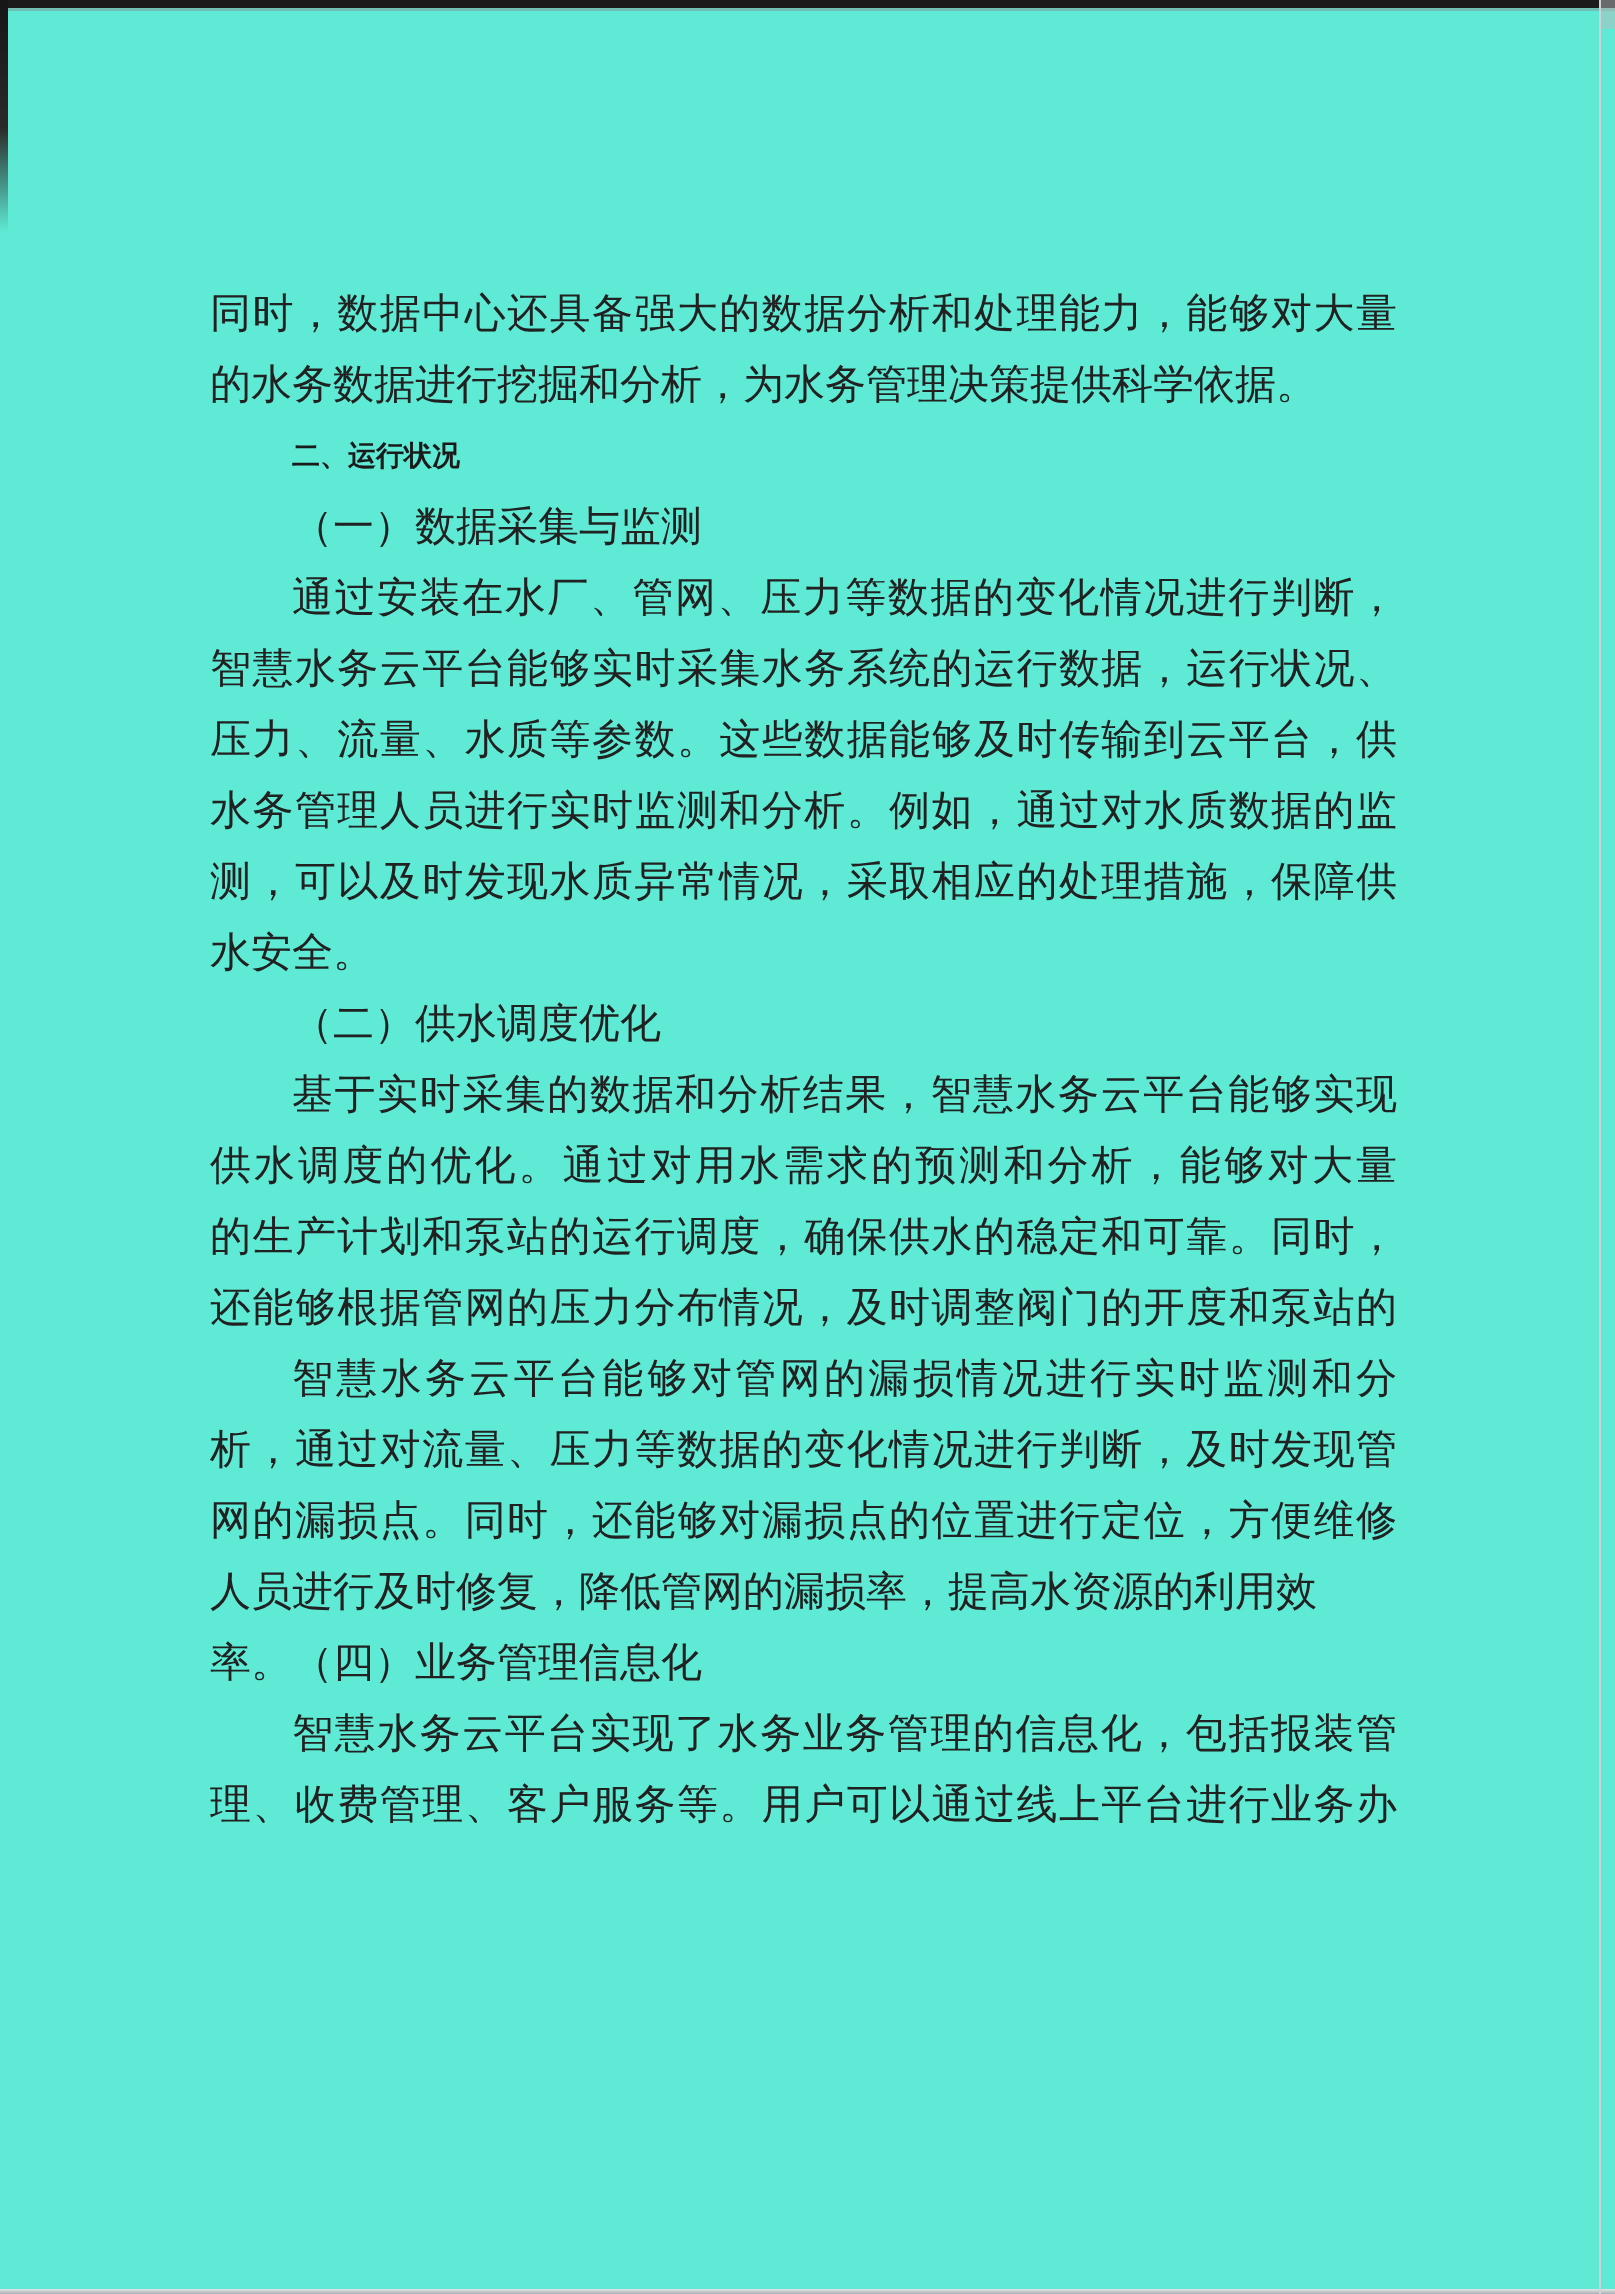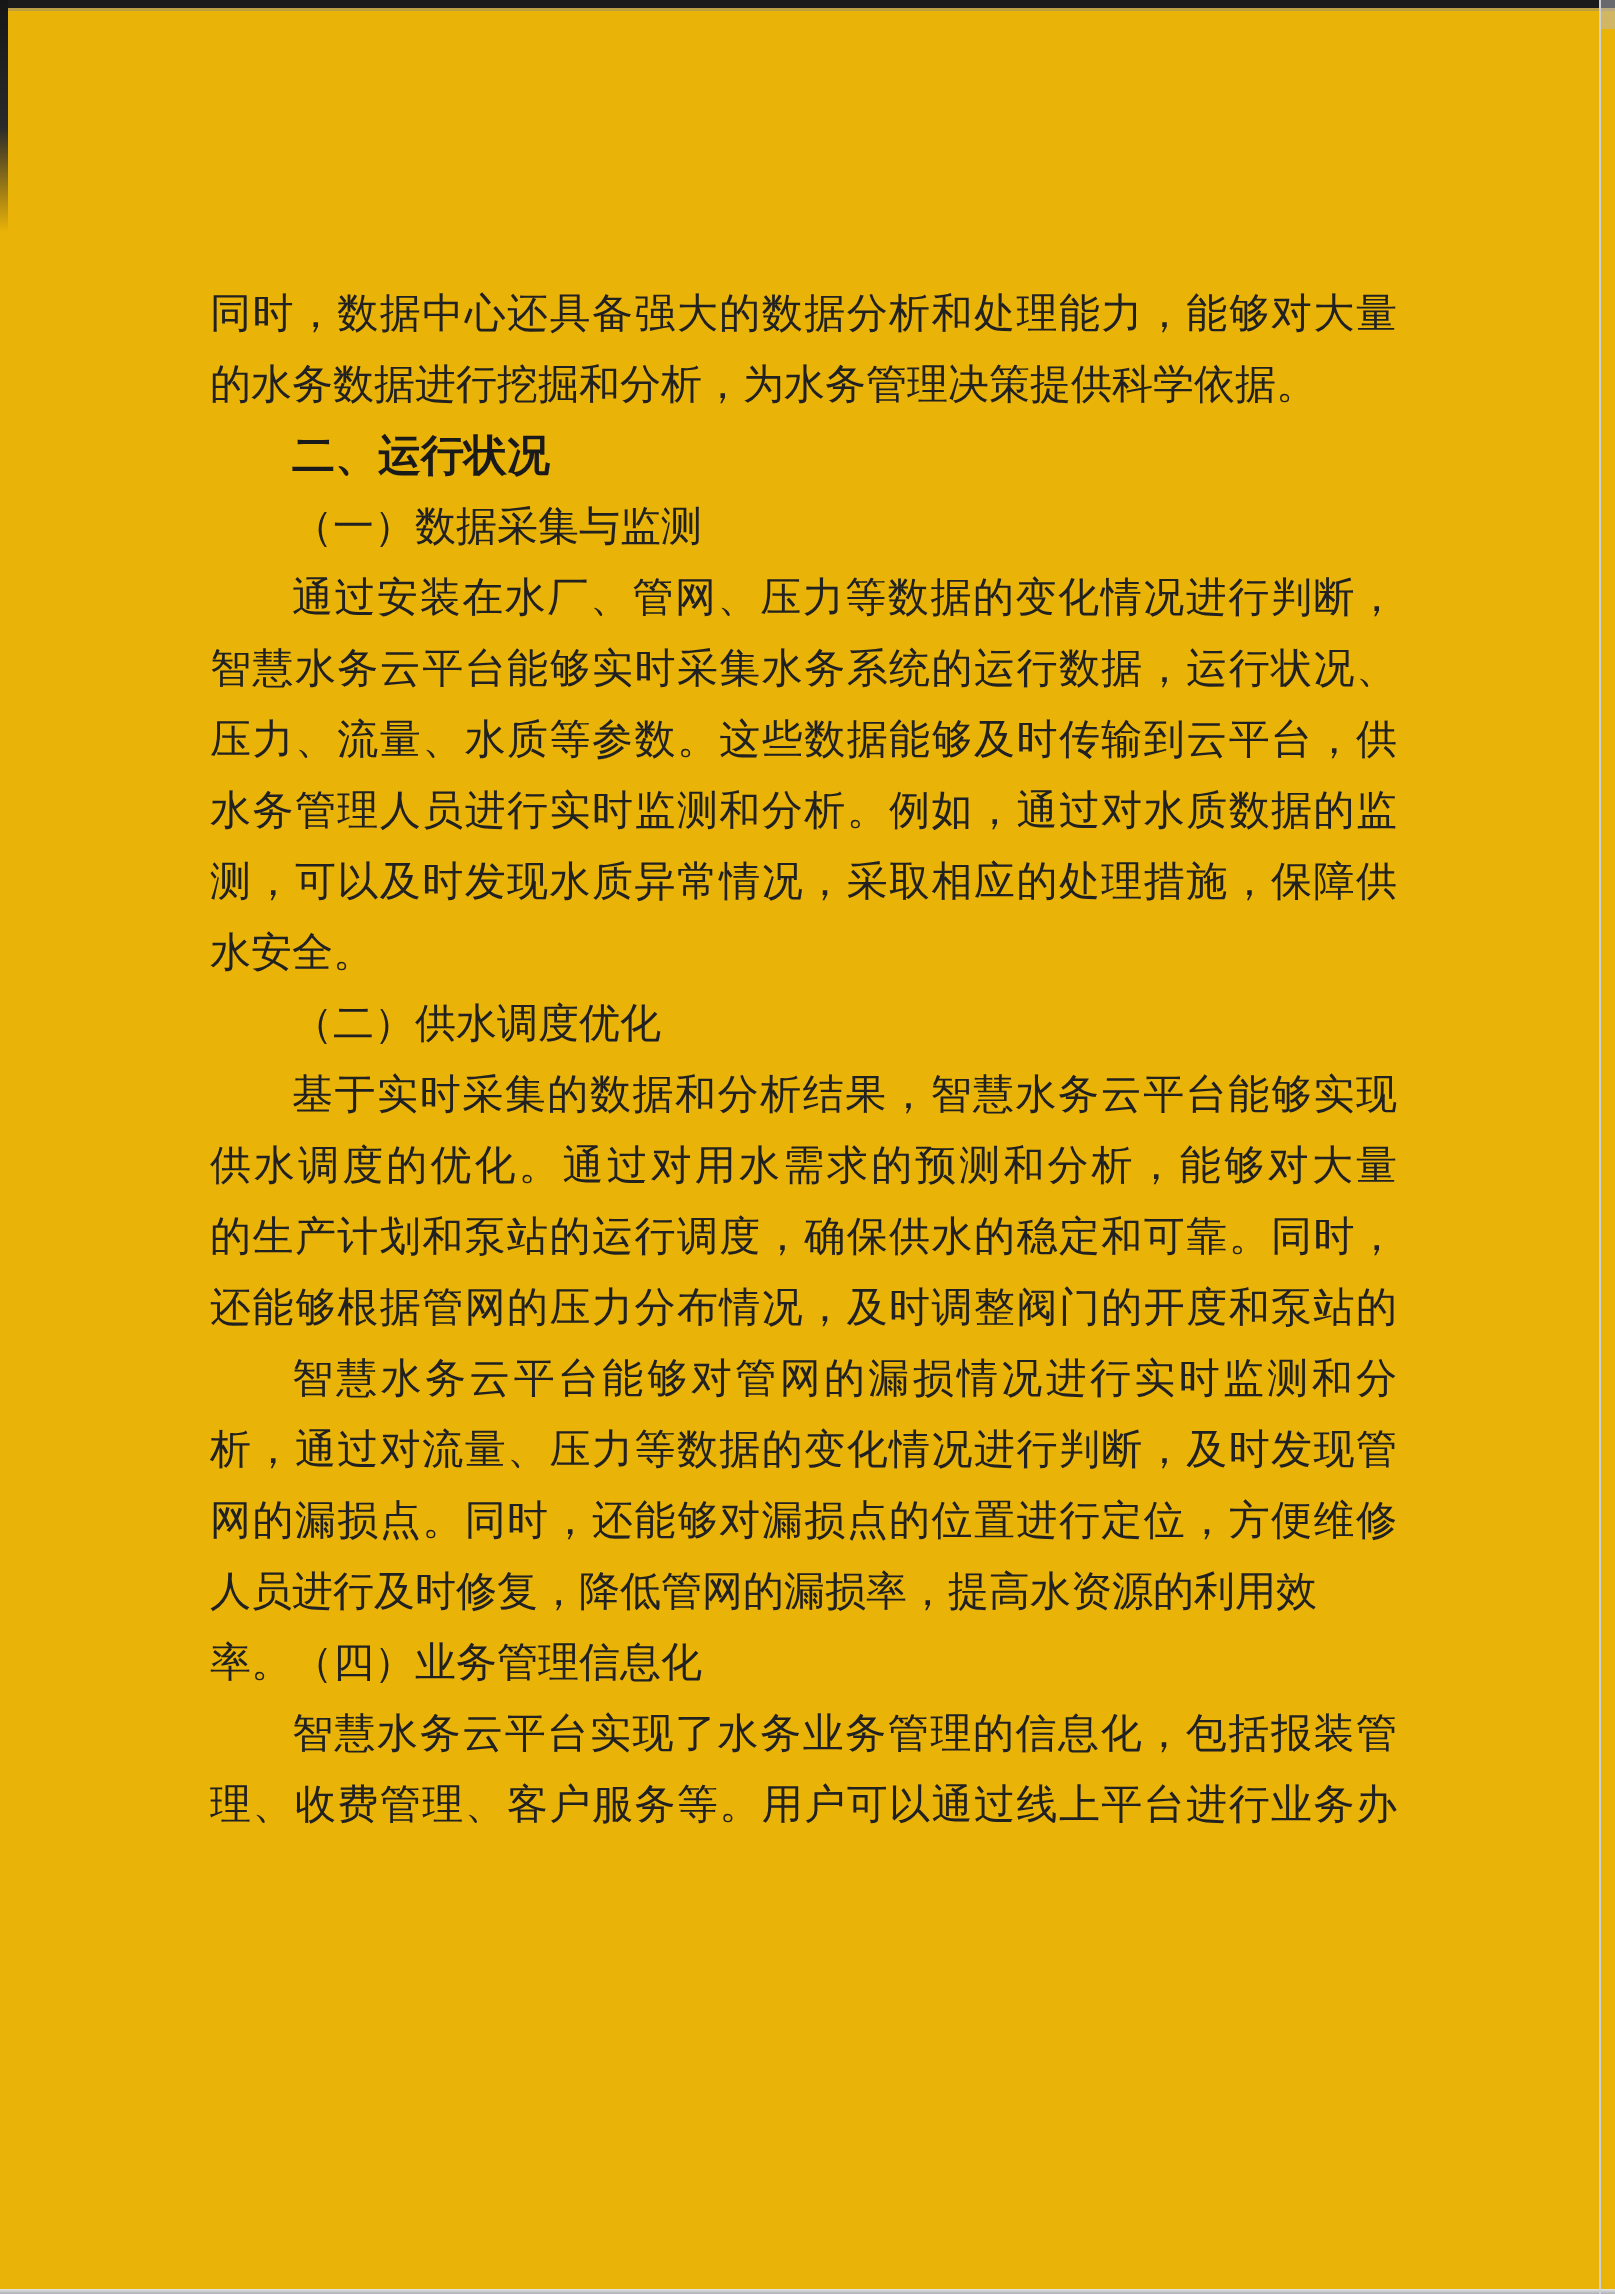--- a/index.html
+++ b/index.html
@@ -1,19 +1,19 @@
 <!DOCTYPE html>
 <html><head>
 <meta charset="utf-8">
 <style>
   html,body{margin:0;padding:0;}
   .page{
     position:relative;
     width:1615px;height:2295px;
-    background:#eab308;
+    background:#5eead4;
     overflow:hidden;
     font-family:"Liberation Serif","DejaVu Serif",serif;
   }
   
   .scan-top{position:absolute;top:0;left:0;width:100%;height:7.8px;background:#1b1b1b;}
   .scan-top-shadow{position:absolute;top:7.8px;left:0;width:100%;height:2.9px;background:#8a8a8e;opacity:.45;}
   .scan-left{position:absolute;top:0;left:0;width:7.8px;height:232px;
     background:linear-gradient(to bottom,#161616 0%,#2a2a2a 55%,rgba(42,42,42,0) 100%);}
   .scan-bottom{position:absolute;bottom:0;left:0;width:100%;height:5.9px;
     background:linear-gradient(to bottom,#e3e5e7,#a2a6aa);}
@@ -29,21 +29,21 @@
   .line{
     height:71px;line-height:71px;
     text-align:left;
     overflow:visible;
   }
   .line.j{text-align:justify;text-align-last:justify;}
   .line.i{padding-left:82px;}
   .line.h{
     font-weight:bold;
     font-family:"Liberation Sans","DejaVu Sans",sans-serif;
-    font-size:43px;
+    font-size:28px;
     color:#1a1a1a;
   }
 </style>
 </head>
 <body>
 
 <div class="page">
 
   <div class="scan-top"></div>
   <div class="scan-top-shadow"></div>

